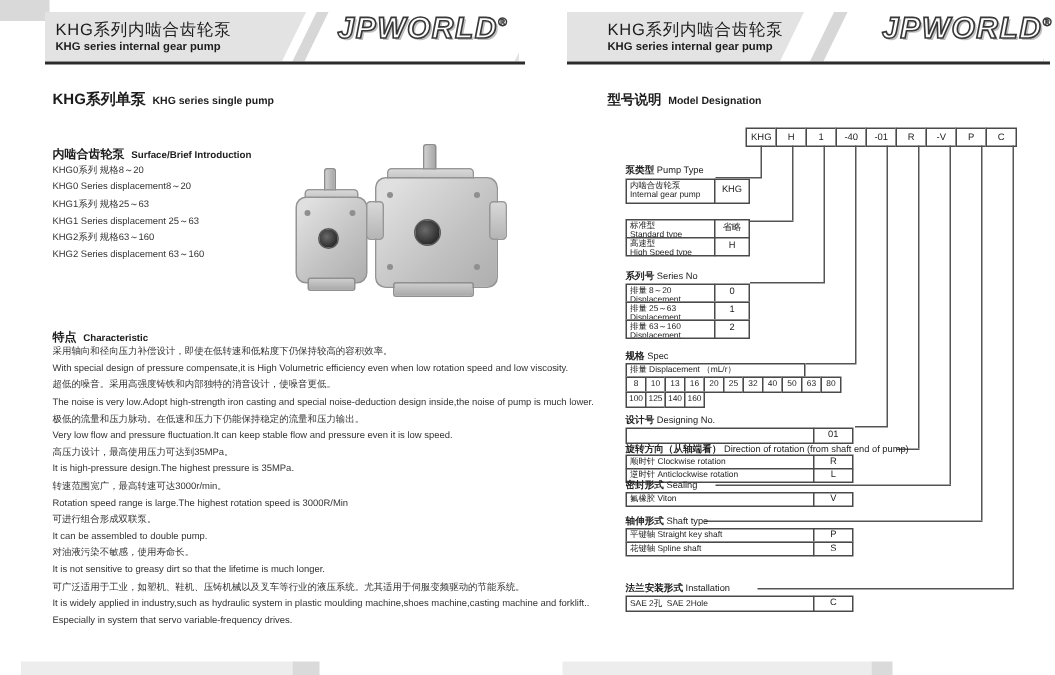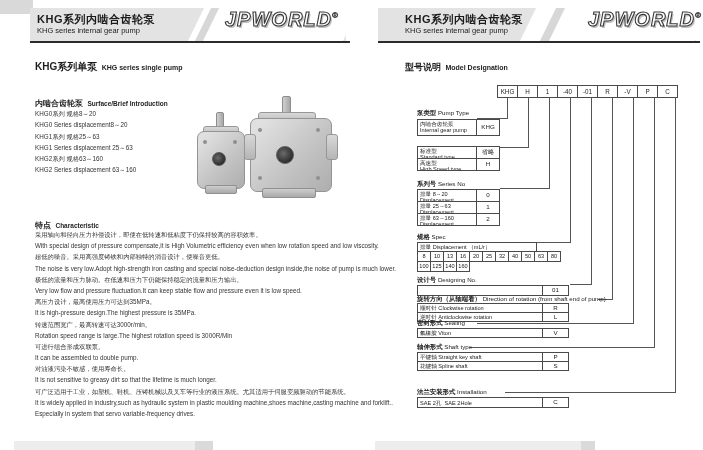--- a/index.html
+++ b/index.html
@@ -4,22 +4,22 @@
 <style>
   html,body{margin:0;padding:0;background:#ffffff;}
   .sheet{position:relative;width:703px;height:450px;background:#ffffff;overflow:hidden;
          font-family:"Liberation Sans","DejaVu Sans",sans-serif;color:#1c1c1c;}
   .abs{position:absolute;}
   
   .band{position:absolute;top:8px;height:33px;background:#e3e3e3;}
   .band-white{position:absolute;top:8px;height:33px;background:#ffffff;transform:skewX(-26deg);}
   .band-gray{position:absolute;top:8px;height:33px;background:#d7d7d7;transform:skewX(-26deg);}
   .corner-gray{position:absolute;left:0;top:0;width:33px;height:14px;background:#d9d9d9;}
-  .hdr-zh{position:absolute;font-weight:bold;font-size:11px;letter-spacing:0.5px;}
-  .hdr-en{position:absolute;font-weight:normal;font-size:7.5px;}
+  .hdr-zh{position:absolute;font-weight:normal;font-size:11px;letter-spacing:0.5px;}
+  .hdr-en{position:absolute;font-weight:bold;font-size:7.5px;}
   .rule{position:absolute;height:2px;background:#2b2b2b;}
   .logo{position:absolute;font-style:italic;font-weight:800;font-size:20px;letter-spacing:1px;
         color:#fdfdfd;-webkit-text-stroke:1.1px #383838;text-shadow:1.5px 1.5px 0 #c0c0c0;}
   .logo sup{font-size:8px;-webkit-text-stroke:0.5px #383838;text-shadow:none;}
   
   .sec-zh{font-weight:bold;font-size:10px;}
   .sec-en{font-weight:bold;font-size:7px;}
   .sub-zh{font-weight:bold;font-size:8px;}
   .sub-en{font-weight:bold;font-size:6.5px;}
   .tline{font-size:6.3px;height:11.2px;line-height:11.2px;white-space:nowrap;color:#333;}

